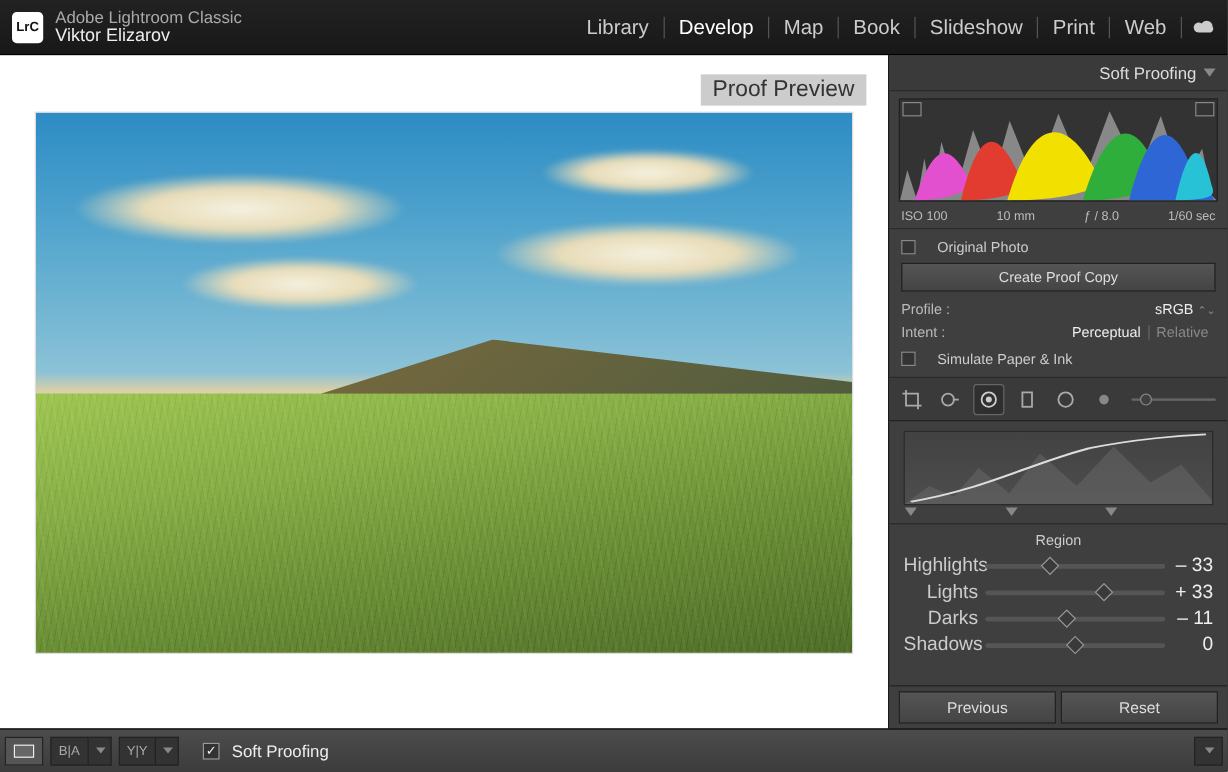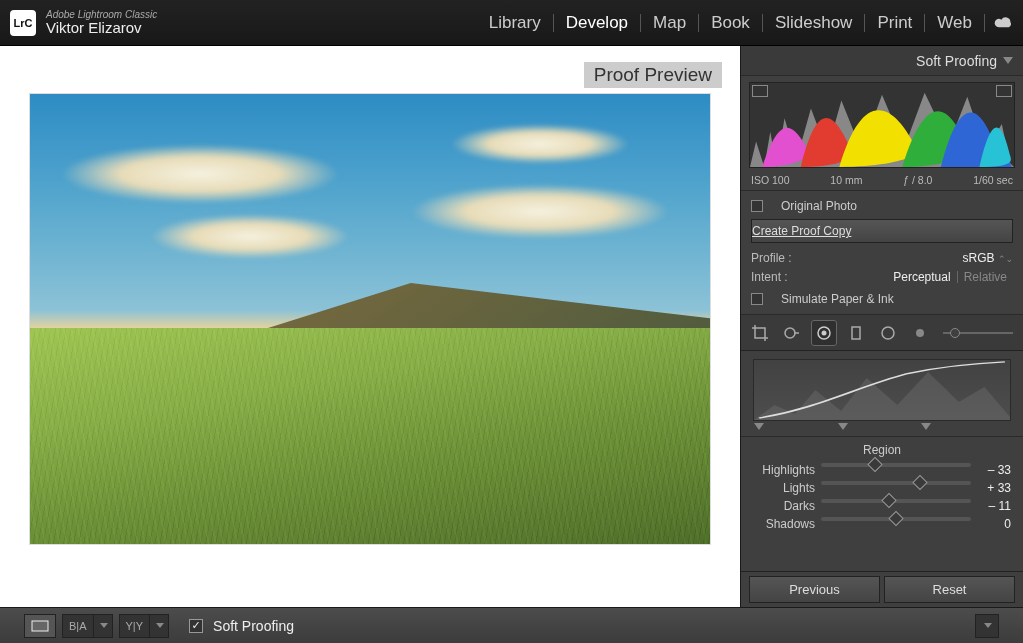--- a/index.html
+++ b/index.html
@@ -1,20 +1,20 @@
 <!DOCTYPE html>
 <html><head>
 <meta charset="utf-8">
 <style>
   * { box-sizing: border-box; margin: 0; padding: 0; }
   html, body { width: 1023px; height: 643px; overflow: hidden; font-family: "Helvetica Neue", Arial, sans-serif; background: #1a1a1a; color: #ccc; }
   .topbar { height: 46px; background: linear-gradient(#222,#181818); border-bottom: 1px solid #000; display: flex; align-items: center; padding: 0 10px; }
   .logo { width:26px;height:26px;background:#fff;border-radius:4px;display:flex;align-items:center;justify-content:center;font-size:11px;font-weight:700;color:#111;margin-right:10px;}
   .titleblock { display:flex;flex-direction:column;line-height:1.1;}
-  .appname{font-size:10px;color:#aaa;font-style:italic;}
+  .appname{font-size:14px;color:#aaa;}
   .username{font-size:15px;color:#eee;font-weight:300;}
   .spacer{flex:1;}
   .modules{display:flex;align-items:center;gap:0;}
   .module{font-size:17px;color:#ccc;padding:4px 12px;cursor:pointer;font-weight:300;}
   .module.active{color:#fff;font-weight:500;}
   .module-sep{width:1px;height:18px;background:#555;}
   .cloud-icon{width:20px;height:14px;margin-left:8px;}
 
   .main{display:flex;height:calc(100% - 46px - 36px);}
   .canvas{flex:1;background:#fff;position:relative;padding:48px 18px 24px 18px;display:flex;align-items:flex-start;justify-content:center;}
@@ -40,21 +40,21 @@
   .histogram-box{padding:6px 8px 4px;border-bottom:1px solid #2a2a2a;}
   .histo{position:relative;height:86px;background:#333;border:1px solid #222;overflow:hidden;margin-bottom:4px;}
   .histo-icon{position:absolute;top:2px;width:16px;height:12px;border:1px solid #888;}
   .histo-icon.l{left:2px;} .histo-icon.r{right:2px;}
   .histo svg{position:absolute;inset:0;width:100%;height:100%;}
   .metarow{display:flex;justify-content:space-between;font-size:10.5px;color:#bbb;padding:2px 2px 0;}
 
   .sp-section{padding:8px 10px;border-bottom:1px solid #2a2a2a;font-size:12px;}
   .checkbox-row{display:flex;align-items:center;gap:18px;color:#ccc;margin-bottom:6px;}
   .cb{width:12px;height:12px;border:1px solid #888;background:#333;}
-  .create-btn{display:block;background:linear-gradient(#555,#444);border:1px solid #222;color:#ddd;font-size:12px;padding:4px 0;margin:4px 0 8px;cursor:pointer;text-decoration:underline;}
+  .create-btn{display:block;text-align:center;background:linear-gradient(#555,#444);border:1px solid #222;color:#ddd;font-size:12px;padding:4px 0;margin:4px 0 8px;cursor:pointer;}
   .kv{display:flex;justify-content:space-between;align-items:center;margin:5px 0;color:#bbb;font-size:12px;}
   .intent-opts{display:flex;gap:0;align-items:center;}
   .int-opt{color:#888;padding:0 6px;font-size:12px;}
   .int-opt.sel{color:#eee;}
   .int-sep{width:1px;height:12px;background:#666;}
 
   .toolrow{height:36px;background:#3a3a3a;border-bottom:1px solid #222;display:flex;align-items:center;padding:0 6px;gap:6px;}
   .tool{width:26px;height:26px;display:flex;align-items:center;justify-content:center;border:1px solid transparent;border-radius:3px;cursor:pointer;color:#aaa;}
   .tool.active{border-color:#666;background:#2f2f2f;}
   .mini-slider{flex:1;height:2px;background:#666;margin:0 4px;position:relative;}
@@ -62,30 +62,30 @@
 
   .curve-box{padding:8px 12px 6px;border-bottom:1px solid #2a2a2a;}
   .curve{height:62px;background:linear-gradient(to top,rgba(120,120,120,.25),rgba(120,120,120,.05));border:1px solid #2a2a2a;position:relative;}
   .curve svg{position:absolute;inset:0;width:100%;height:100%;}
   .curve-hist{position:absolute;bottom:0;left:0;right:0;height:70%;opacity:.35;}
   .tri-row{display:flex;justify-content:space-between;padding:2px 1px 0;}
   .tri-dn{width:0;height:0;border-left:5px solid transparent;border-right:5px solid transparent;border-top:7px solid #888;}
 
   .region{padding:6px 12px 10px;}
   .region-h{text-align:center;font-size:12px;color:#ccc;margin-bottom:6px;}
-  .srow{display:flex;gap:6px;margin:4px 0;font-size:12px;color:#ccc;}
+  .srow{display:flex;align-items:center;gap:6px;margin:4px 0;font-size:16px;color:#ccc;}
   .srow .lbl{width:62px;text-align:right;}
   .slider{flex:1;height:4px;background:#555;position:relative;border-radius:2px;}
   .slider .knob{position:absolute;top:-4px;width:11px;height:11px;background:#3a3a3a;border:1px solid #999;transform:translateX(-50%) rotate(45deg);}
   .srow .val{width:34px;text-align:right;color:#eee;}
 
   .rb-buttons{height:36px;background:#3f3f3f;display:flex;gap:4px;padding:4px 8px;border-top:1px solid #222;}
   .rb-btn{flex:1;background:linear-gradient(#555,#444);border:1px solid #222;color:#ddd;font-size:13px;display:flex;align-items:center;justify-content:center;cursor:pointer;}
 
-  .bottombar{height:36px;background:linear-gradient(#4c4c4c,#3c3c3c);border-top:1px solid #1a1a1a;display:flex;align-items:center;padding:0 24px;gap:6px;position:relative;}
+  .bottombar{height:36px;background:linear-gradient(#4c4c4c,#3c3c3c);border-top:1px solid #1a1a1a;display:flex;align-items:center;padding:0 4px;gap:6px;position:relative;}
   .bb-seg{display:flex;align-items:center;justify-content:center;height:24px;padding:0 6px;background:#333;border:1px solid #222;cursor:pointer;color:#aaa;font-size:11px;}
   .bb-seg.on{background:#555;color:#eee;}
   .bb-drop{width:0;height:0;border-left:4px solid transparent;border-right:4px solid transparent;border-top:5px solid #888;margin-left:2px;}
   .bb-check{width:14px;height:14px;border:1px solid #999;background:#333;display:flex;align-items:center;justify-content:center;color:#eee;font-size:11px;}
   .bb-label{color:#eee;font-size:14px;margin-left:4px;}
   .bb-spacer{flex:1;}
   .bb-right-drop{width:24px;height:24px;border:1px solid #222;background:#333;display:flex;align-items:center;justify-content:center;}
 </style>
 </head>
 <body>

